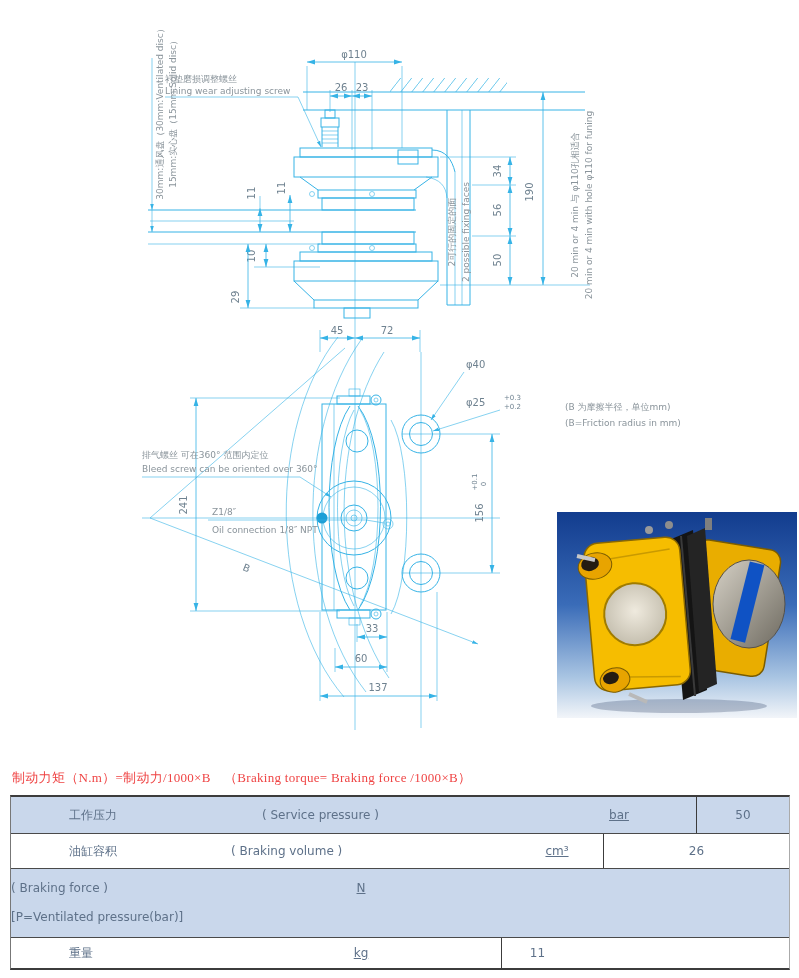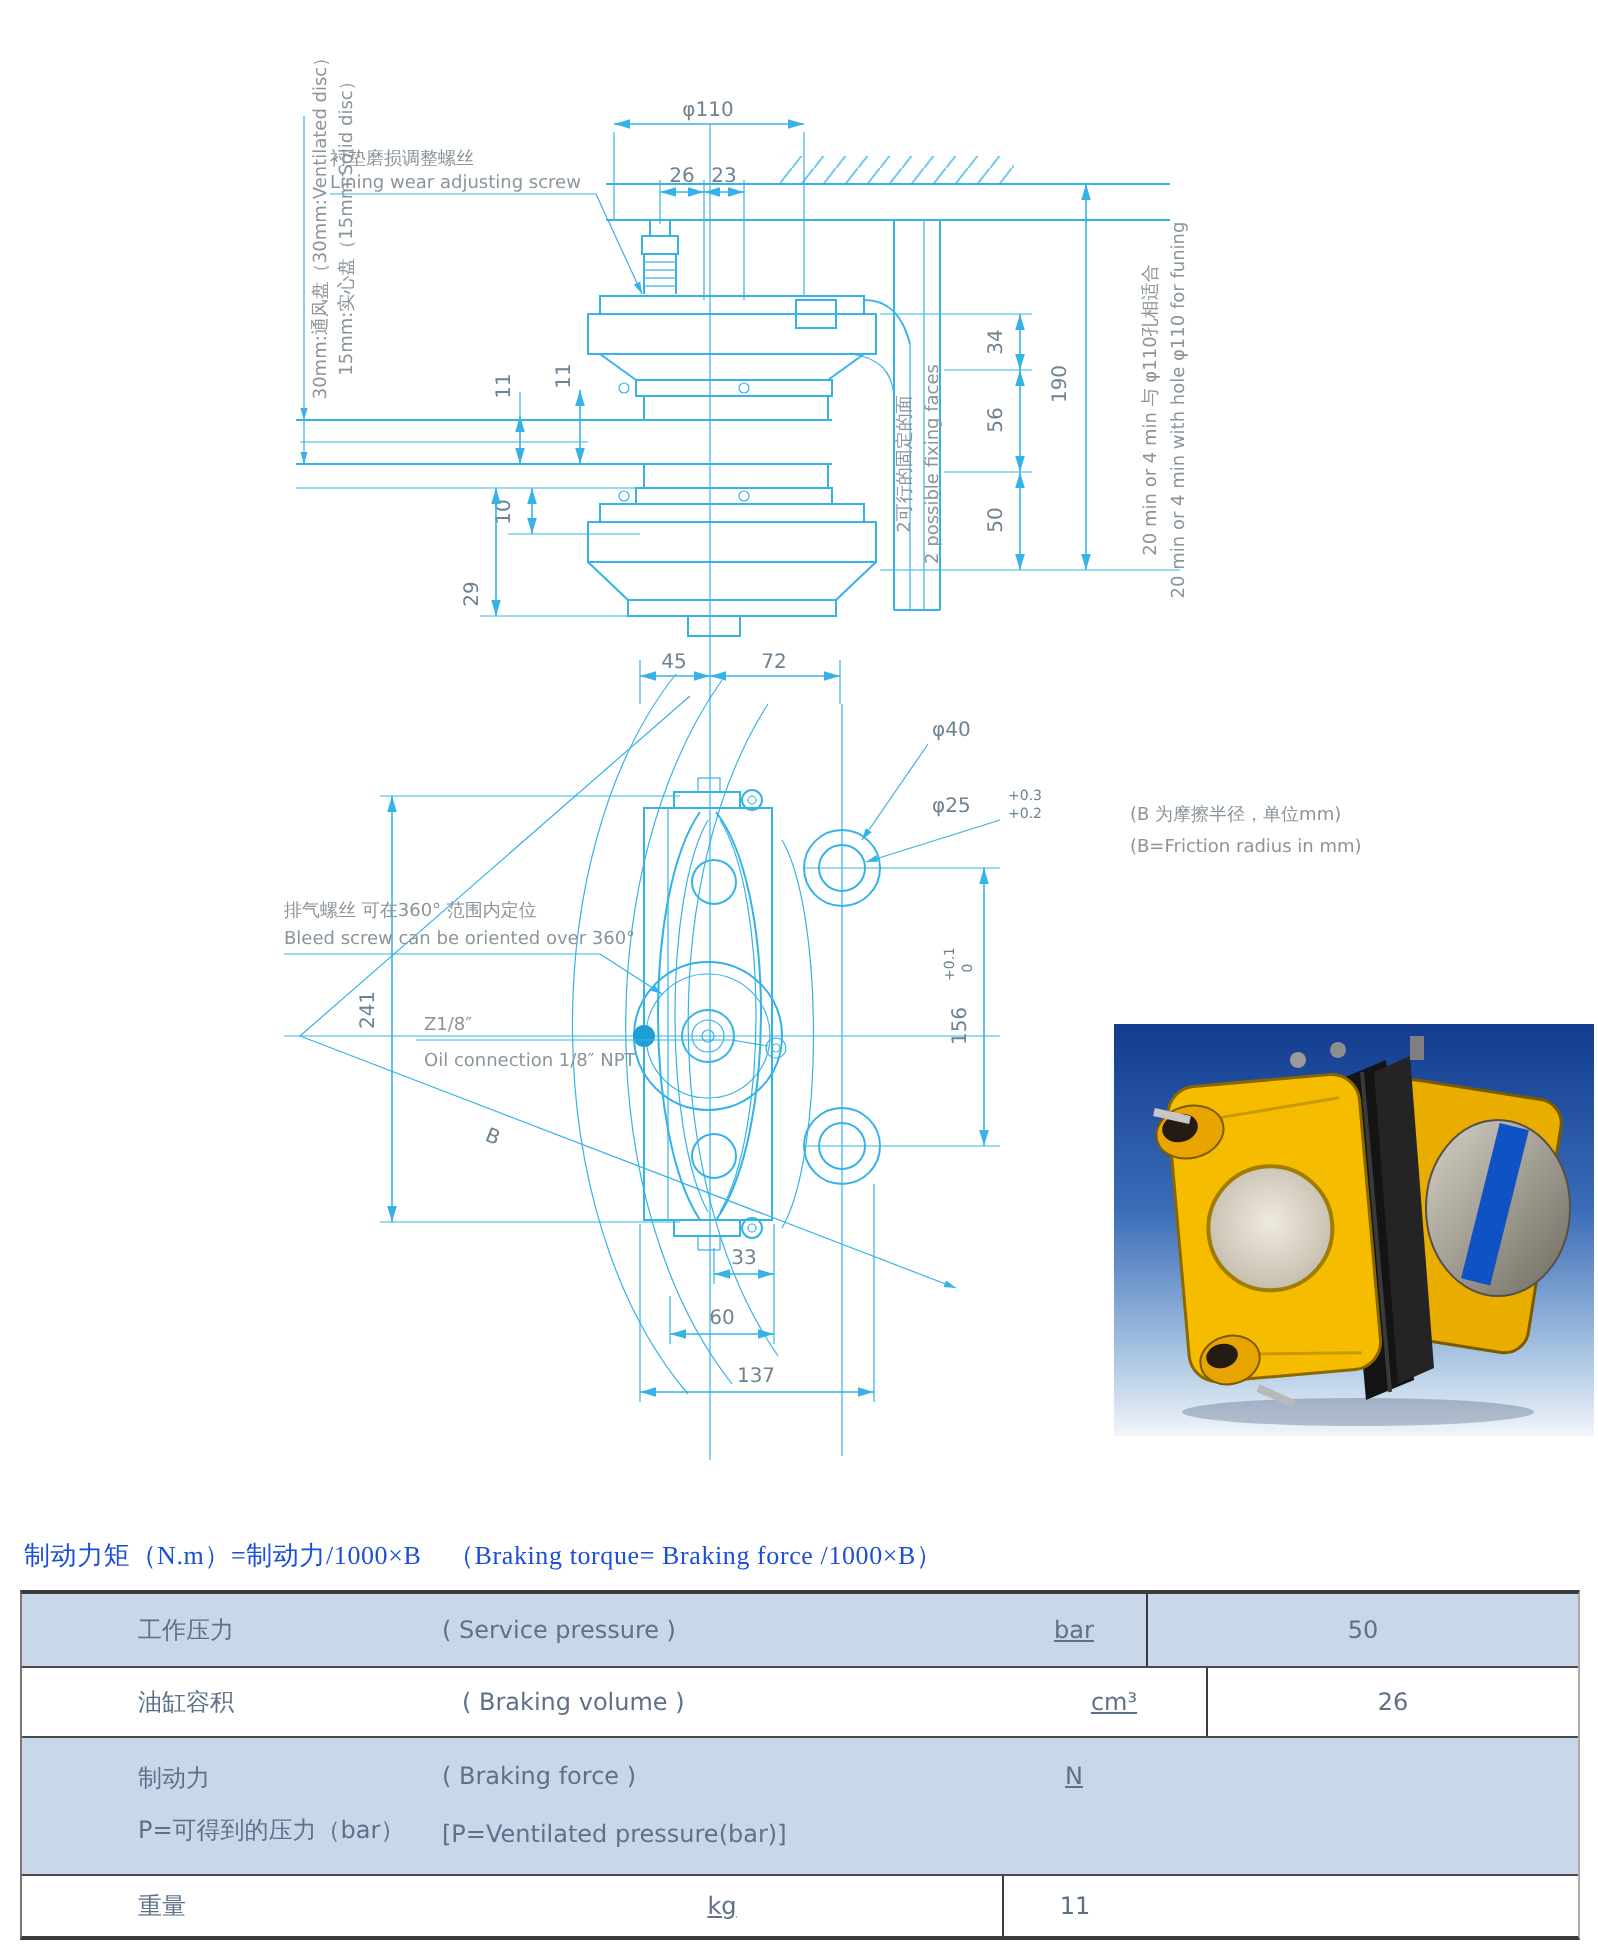--- a/index.html
+++ b/index.html
@@ -13,31 +13,31 @@
   .dim{stroke:#36b3e6;stroke-width:.8;fill:none;}
   .fillblue{fill:#1d9fd6;stroke:none;}
   text.d{fill:#6f8290;font-size:10px;}
   text.dt{fill:#6f8290;font-size:7px;}
   text.a{fill:#8a949b;font-size:9px;}
   text.b{fill:#6f8290;font-size:10px;}
   
   .photo{position:absolute;left:557px;top:512px;width:240px;height:206px;}
   
   .formula{position:absolute;left:12px;top:769px;width:770px;
-           font-family:"Liberation Serif",serif;font-size:13px;color:#1d4ed8;letter-spacing:.3px;}
+           font-family:"Liberation Serif",serif;font-size:13px;color:#ef4444;letter-spacing:.3px;}
   
   .spec-table{position:absolute;left:10px;top:795px;width:780px;
               border-top:2px solid #3c3c3c;border-bottom:2px solid #3c3c3c;
               border-left:1px solid #777;border-right:1px solid #aaa;
               box-sizing:border-box;color:#5e7189;font-size:12px;}
   .t-row{display:grid;grid-template-columns:210px 280px 72px 1fr;align-items:center;
          border-top:1px solid #4a4a4a;box-sizing:border-box;}
   .t-row:first-child{border-top:none;}
   .t-row.blue{background:#c9d7eb;}
-  .r1{height:36px;} .r2{height:35px;gap:10px;} .r3{height:69px;} .r4{height:31px;}
+  .r1{height:36px;gap:41px;} .r2{height:35px;gap:10px;} .r3{height:69px;} .r4{height:31px;}
   .c-cn{padding-left:58px;}
   .c-unit{text-align:center;text-decoration:underline;}
   .c-val{text-align:center;border-left:1px solid #3c3c3c;align-self:stretch;
          display:flex;align-items:center;justify-content:center;}
   .row-tall .c-cn,.row-tall .c-en{display:flex;flex-direction:column;justify-content:space-between;
          align-self:stretch;padding-top:12px;padding-bottom:13px;box-sizing:border-box;}
   .row-tall .c-unit{align-self:start;padding-top:12px;}
   .row-tall .c-val{align-items:flex-start;padding-top:12px;}
 </style>
 </head>
@@ -346,24 +346,20 @@
       <div class="c-unit">bar</div>
       <div class="c-val">50</div>
     </div>
     <div class="t-row r2">
       <div class="c-cn">油缸容积</div>
       <div class="c-en">( Braking volume )</div>
       <div class="c-unit">cm³</div>
       <div class="c-val">26</div>
     </div>
     <div class="t-row blue r3 row-tall">
-      <div class="c-cn">
-        <span>制动力</span>
-        <span>P=可得到的压力（bar）</span>
-      </div>
       <div class="c-en">
         <span>( Braking force )</span>
         <span>[P=Ventilated pressure(bar)]</span>
       </div>
       <div class="c-unit">N</div>
     </div>
     <div class="t-row r4">
       <div class="c-cn">重量</div>
       <div class="c-unit">kg</div>
       <div class="c-val">11</div>

